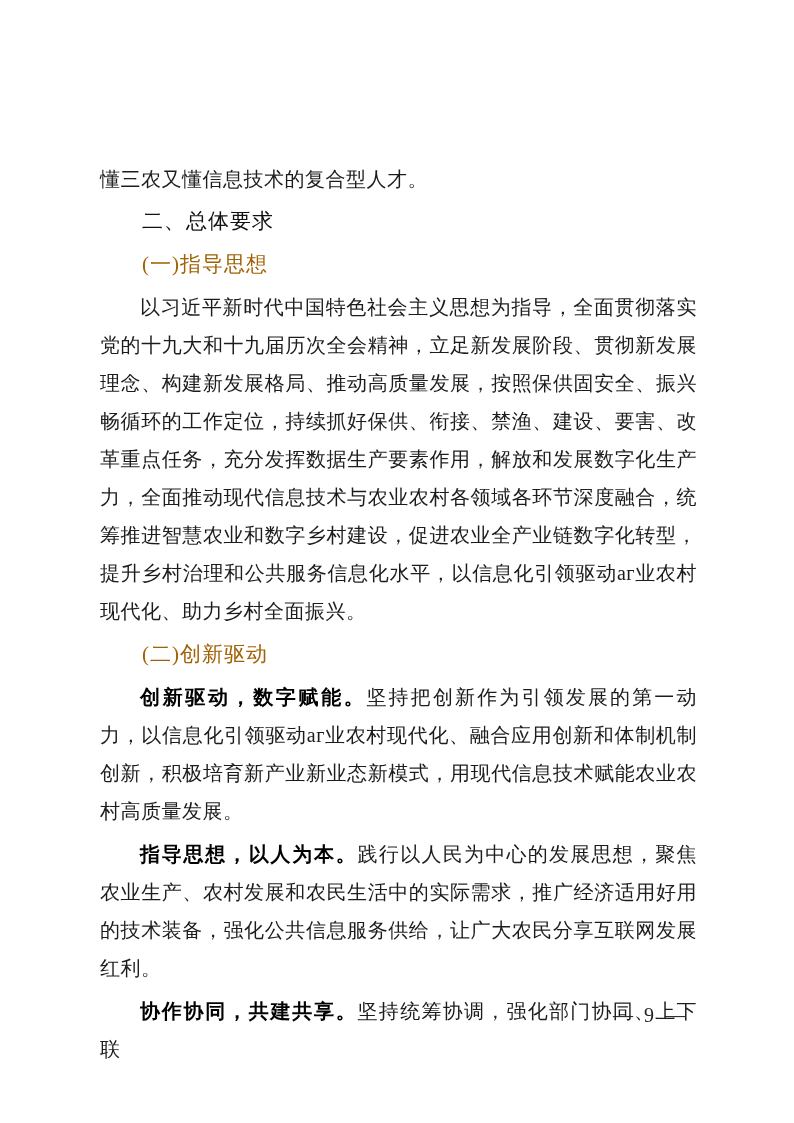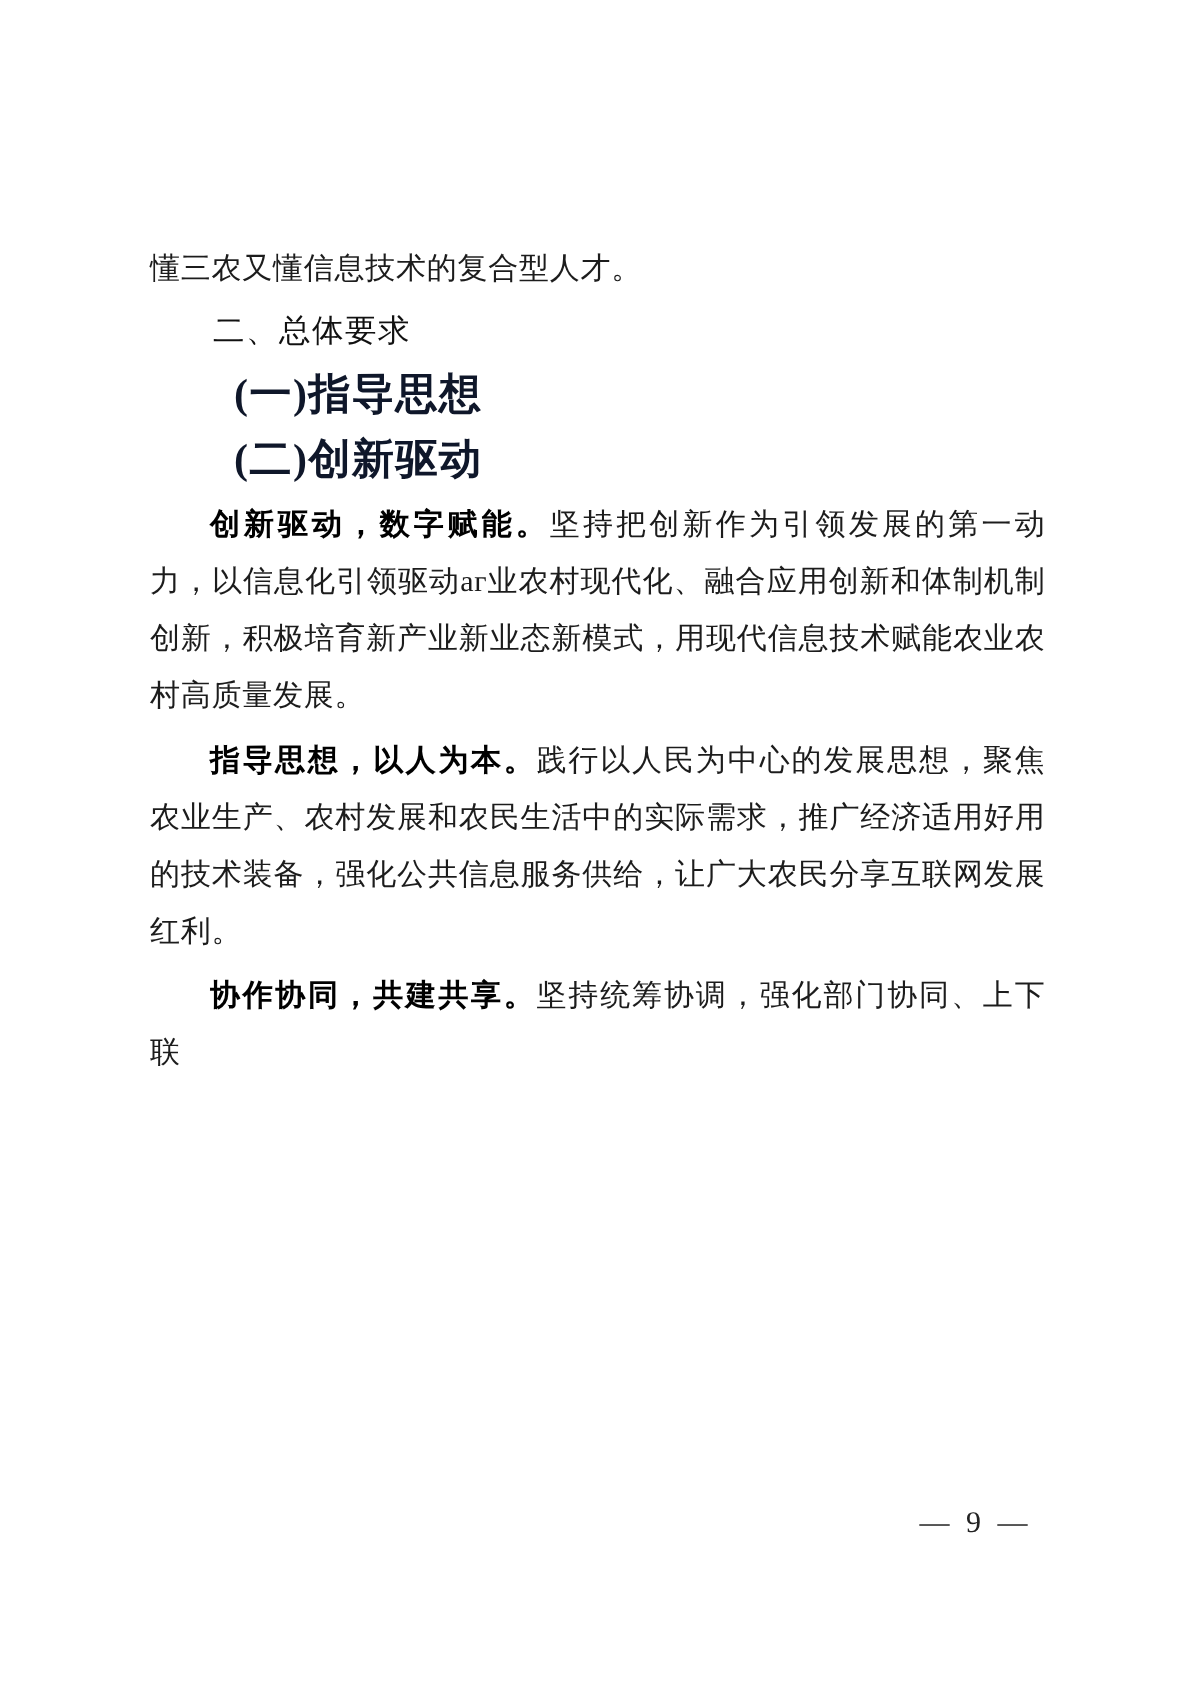--- a/index.html
+++ b/index.html
@@ -40,23 +40,23 @@
     font-family: "Liberation Sans", sans-serif;
     font-size: 21px;
     font-weight: 400;
     color: #111111;
     text-indent: 2em;
     letter-spacing: 1px;
     margin-top: 4px !important;
     line-height: 38px;
   }
   .sub-heading {
-    font-size: 28px;
-    font-weight: 700;
-    color: #0f172a;
+    font-size: 21px;
+    font-weight: 400;
+    color: #a16207;
     text-indent: 2em;
     letter-spacing: 1px;
     margin-top: 5px !important;
     line-height: 38px;
   }
   .body-para {
     text-indent: 2em;
     margin-top: 5px !important;
   }
   .lead {
@@ -80,20 +80,21 @@
 <div class="page">
 
   <div class="content">
 
     <p class="para-continuation">懂三农又懂信息技术的复合型人才。</p>
 
     <h2 class="section-heading">二、总体要求</h2>
 
     <h3 class="sub-heading">(一)指导思想</h3>
 
+    <p class="body-para">以习近平新时代中国特色社会主义思想为指导，全面贯彻落实党的十九大和十九届历次全会精神，立足新发展阶段、贯彻新发展理念、构建新发展格局、推动高质量发展，按照保供固安全、振兴畅循环的工作定位，持续抓好保供、衔接、禁渔、建设、要害、改革重点任务，充分发挥数据生产要素作用，解放和发展数字化生产力，全面推动现代信息技术与农业农村各领域各环节深度融合，统筹推进智慧农业和数字乡村建设，促进农业全产业链数字化转型，提升乡村治理和公共服务信息化水平，以信息化引领驱动аг业农村现代化、助力乡村全面振兴。</p>
 
     <h3 class="sub-heading">(二)创新驱动</h3>
 
     <p class="body-para"><span class="lead">创新驱动，数字赋能。</span><span>坚持把创新作为引领发展的第一动力，以信息化引领驱动аг业农村现代化、融合应用创新和体制机制创新，积极培育新产业新业态新模式，用现代信息技术赋能农业农村高质量发展。</span></p>
 
     <p class="body-para"><span class="lead">指导思想，以人为本。</span><span>践行以人民为中心的发展思想，聚焦农业生产、农村发展和农民生活中的实际需求，推广经济适用好用的技术装备，强化公共信息服务供给，让广大农民分享互联网发展红利。</span></p>
 
     <p class="body-para"><span class="lead">协作协同，共建共享。</span><span>坚持统筹协调，强化部门协同、上下联</span></p>
 
   </div>

